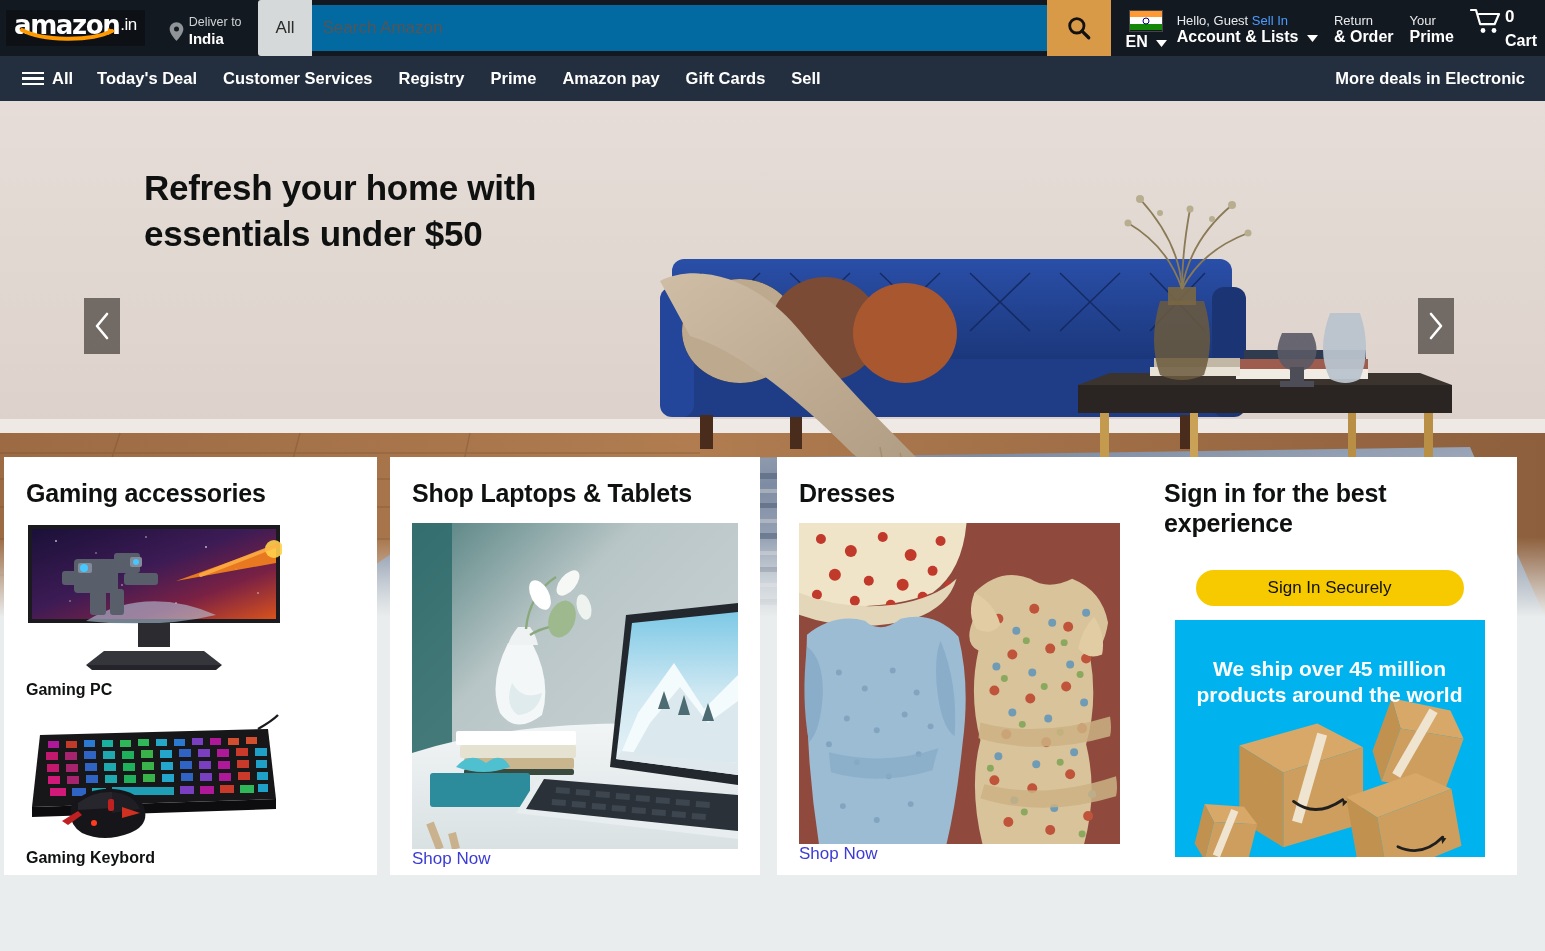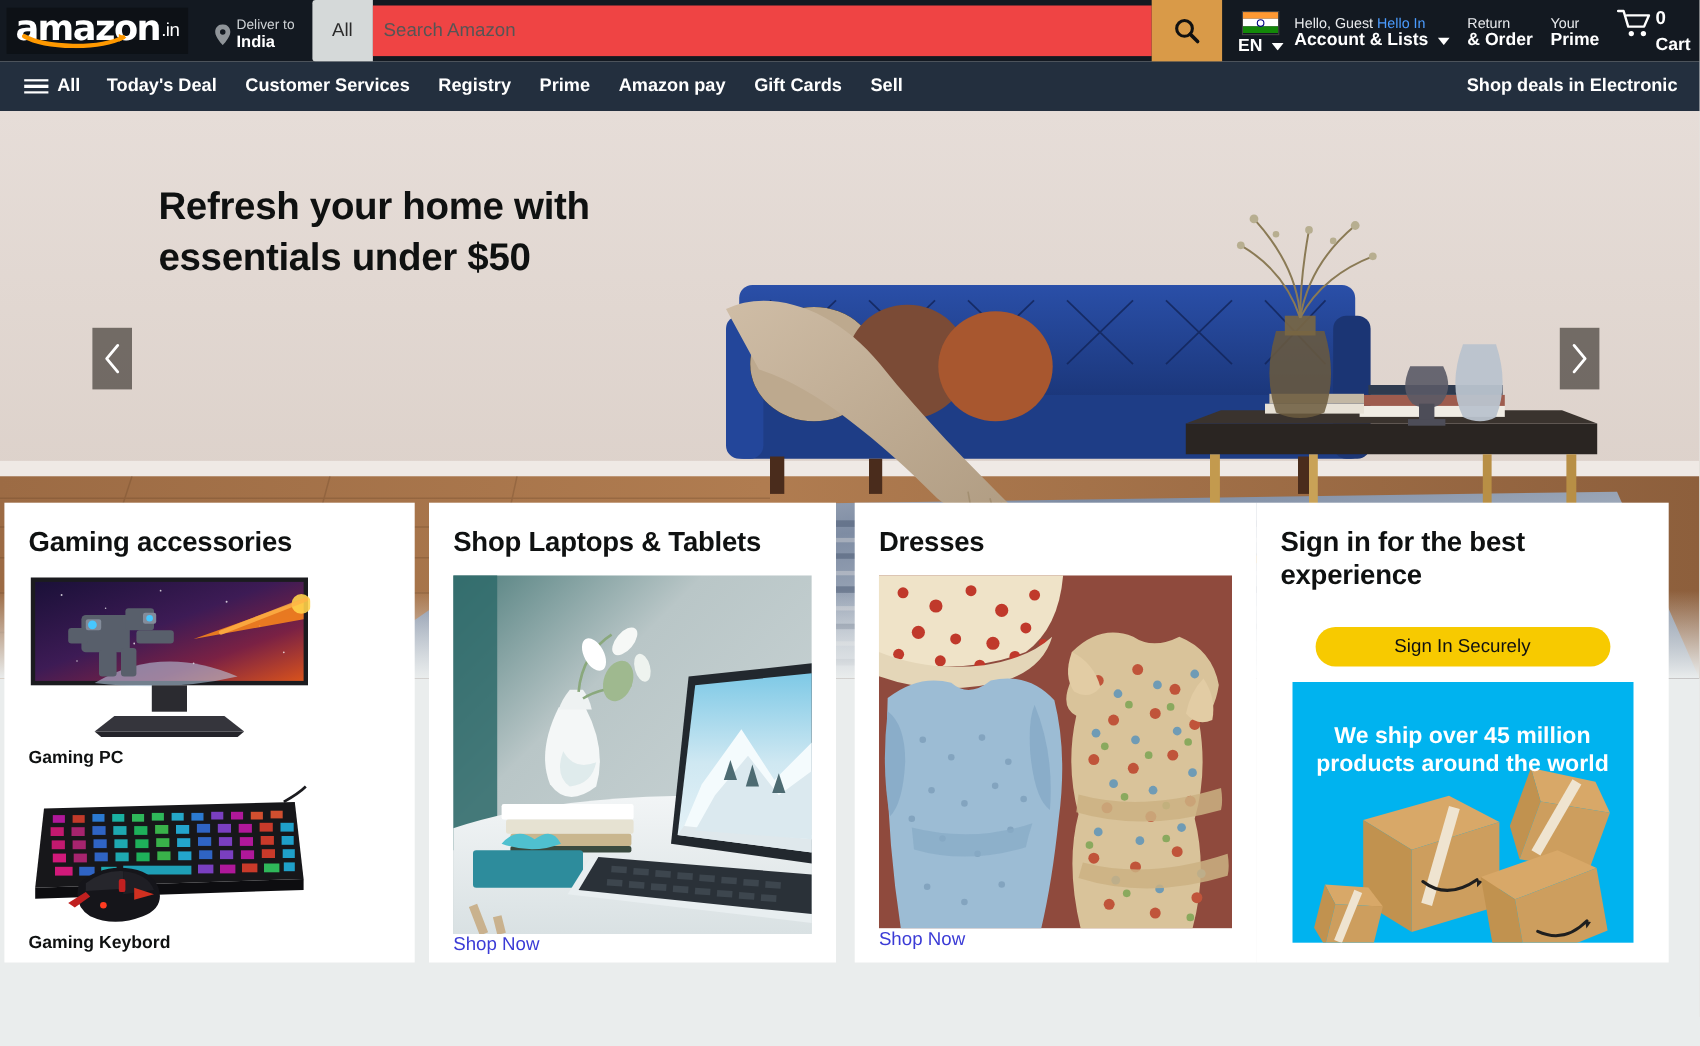--- a/index.html
+++ b/index.html
@@ -20,21 +20,21 @@
     color: #fff;
   }
   .logo-wrap {
     margin-left: 6px; margin-right: 10px;
     padding: 4px 8px 8px 8px;
     background: #0d1116;
     display: flex; align-items: flex-end;
     position: relative;
   }
   .logo-text {
-    font-size: 32px; font-weight: bold; letter-spacing: -1.4px;
+    font-size: 26px; font-weight: bold; letter-spacing: -1.4px;
     color: #ffffff; line-height: 0.92;
     font-family: "DejaVu Sans", sans-serif;
   }
   .logo-tld {
     font-size: 17px; font-weight: normal; letter-spacing: -0.5px;
     color: #ffffff; margin-left: 1px; margin-bottom: 3px;
   }
   .logo-smile {
     position: absolute; left: 14px; bottom: 5px;
     width: 100px; height: 14px;
@@ -63,21 +63,21 @@
     background: #d5d9d9; color: #2b2b2b;
     display: flex; align-items: center; justify-content: center;
     padding: 0 18px;
     font-size: 17px;
     border-top-left-radius: 3px; border-bottom-left-radius: 3px;
     align-self: stretch;
     height: 56px; margin-top: -5px;
   }
   .search-input {
     flex: 1 1 auto; border: 0; outline: 0;
-    background: #ef4444; color: #111;
+    background: #0369a1; color: #111;
     font-size: 17px; padding: 0 10px;
     font-family: "Liberation Sans", sans-serif;
     height: 46px; align-self: center;
   }
   .search-input::placeholder { color: #555; opacity: 1; }
   .search-btn {
     width: 64px; height: 56px; margin-top: -5px;
     background: #d99a48; border: 0; cursor: pointer;
     display: flex; align-items: center; justify-content: center;
   }
@@ -281,21 +281,21 @@
       <span class="caret">
         <svg width="11" height="7" viewBox="0 0 11 7">
             <path d="M0 0h11L5.5 7z" fill="#fff"></path>
           </svg>
       </span>
     </span>
   </div>
 
   <div class="navlink">
     <span class="l1">
-      <span>Hello, Guest </span><span class="signin">Hello In</span>
+      <span>Hello, Guest </span><span class="signin">Sell In</span>
     </span>
     <span class="l2">
       <span>Account &amp; Lists</span>
       <span class="caret">
         <svg width="11" height="7" viewBox="0 0 11 7">
             <path d="M0 0h11L5.5 7z" fill="#fff"></path>
           </svg>
       </span>
     </span>
   </div>
@@ -332,21 +332,21 @@
     </span>
     <span>All</span>
   </div>
   <div class="nav-item">Today's Deal</div>
   <div class="nav-item">Customer Services</div>
   <div class="nav-item">Registry</div>
   <div class="nav-item">Prime</div>
   <div class="nav-item">Amazon pay</div>
   <div class="nav-item">Gift Cards</div>
   <div class="nav-item">Sell</div>
-  <div class="nav-right">Shop deals in Electronic</div>
+  <div class="nav-right">More deals in Electronic</div>
 </div>
 
 <div class="hero">
   <svg class="hero-img" viewBox="0 0 1545 516" preserveAspectRatio="none">
     <defs>
       <linearGradient id="wallg" x1="0" y1="0" x2="0" y2="1">
         <stop offset="0" stop-color="#e6ddd8"></stop>
           <stop offset="1" stop-color="#ddd2cb"></stop>
       </linearGradient>
       <linearGradient id="floorg" x1="0" y1="0" x2="1" y2="0">

